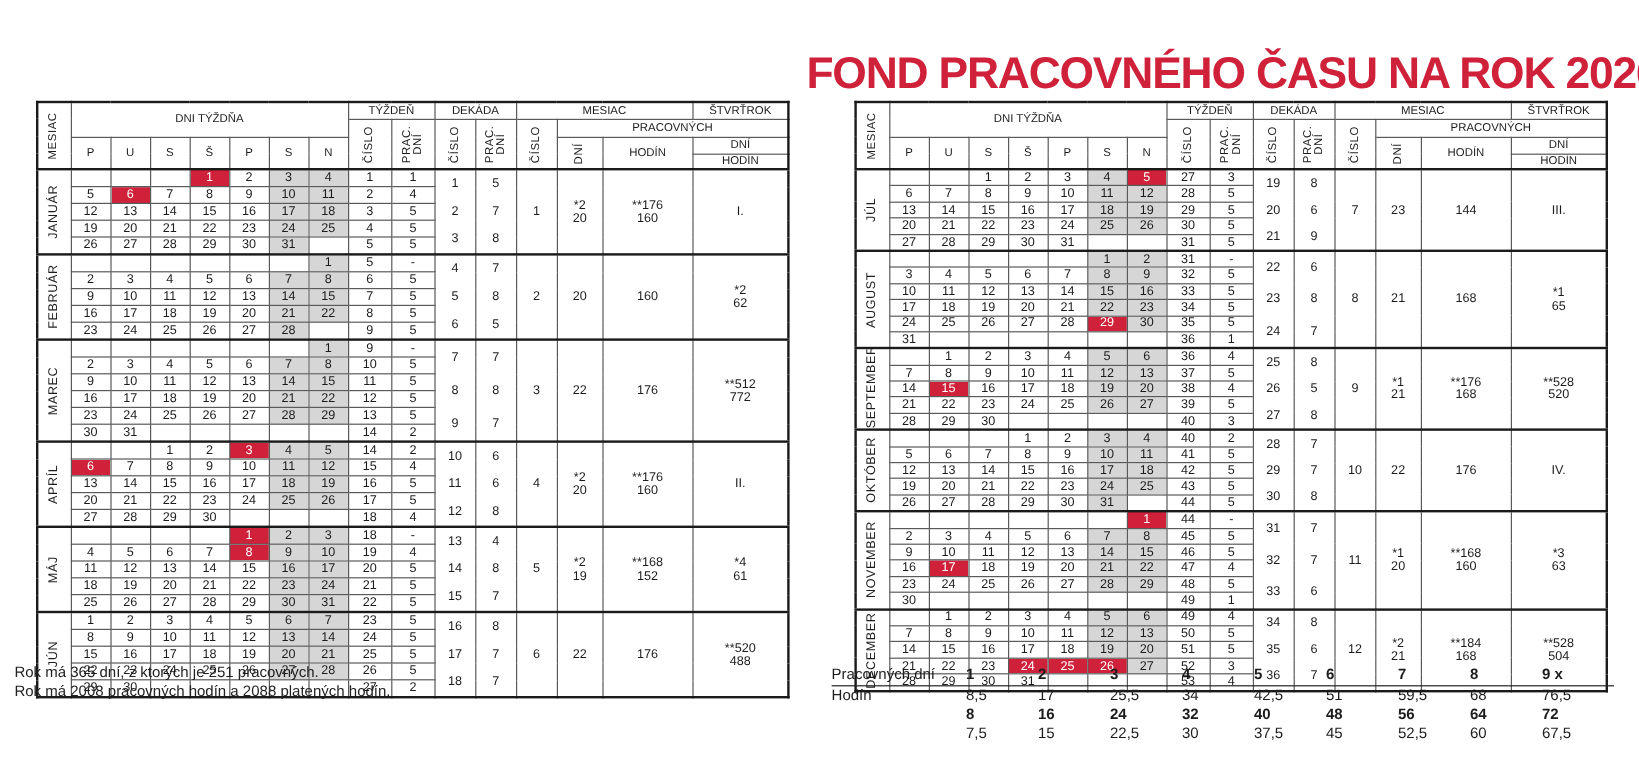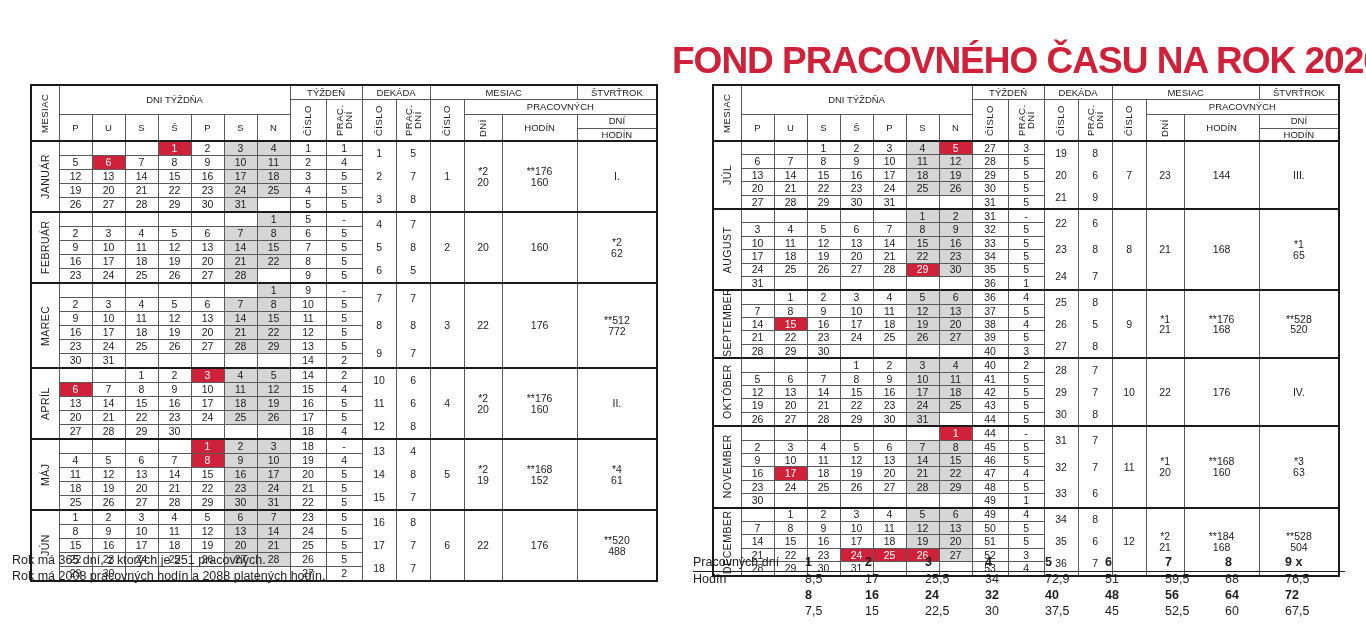--- a/index.html
+++ b/index.html
@@ -1150,21 +1150,21 @@
           <th class="num">9 x</th>
         </tr>
       </thead>
       <tbody>
         <tr>
           <th rowspan="3">Hodín</th>
           <td>8,5</td>
           <td>17</td>
           <td>25,5</td>
           <td>34</td>
-          <td>72,9</td>
+          <td>42,5</td>
           <td>51</td>
           <td>59,5</td>
           <td>68</td>
           <td>76,5</td>
         </tr>
         <tr class="boldrow">
           <td>8</td>
           <td>16</td>
           <td>24</td>
           <td>32</td>

